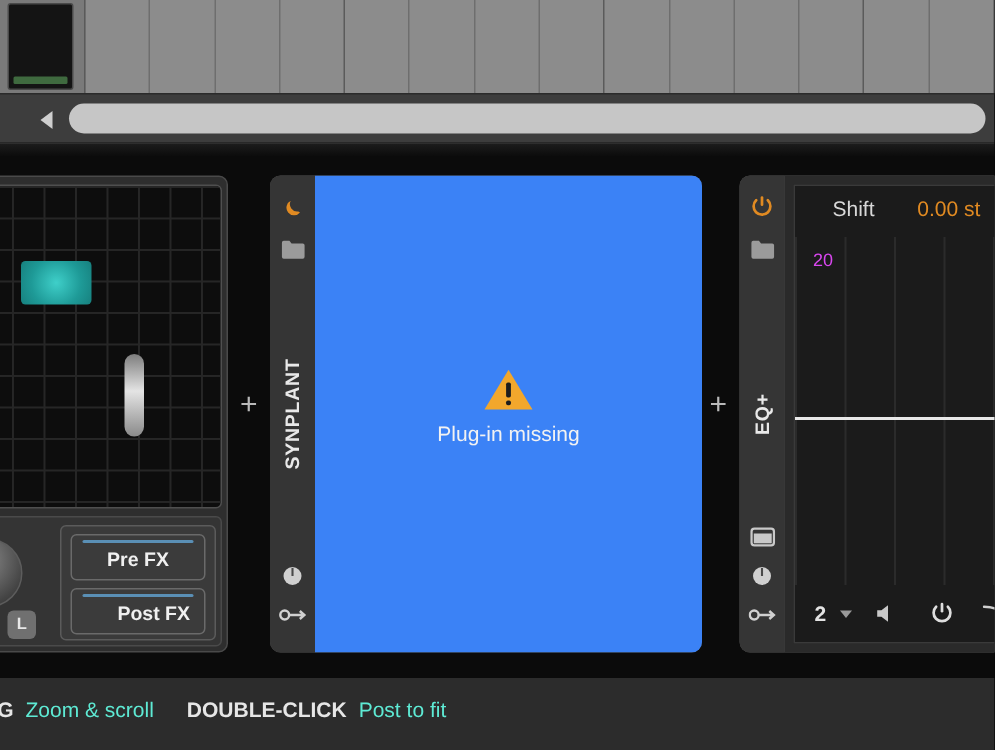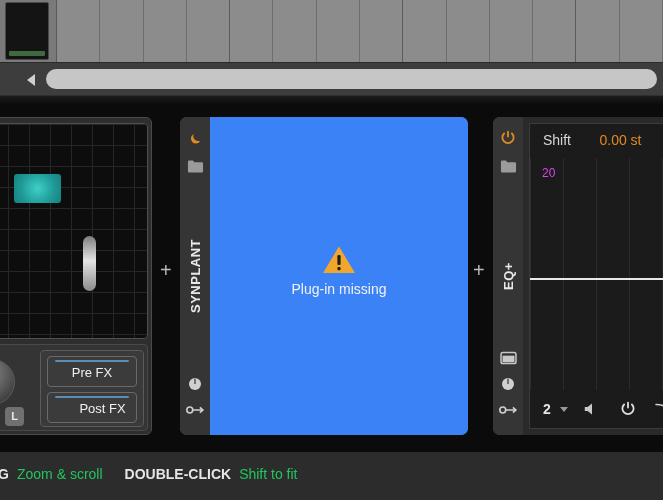--- a/index.html
+++ b/index.html
@@ -105,21 +105,21 @@
     background: #707070; border-radius: 4px; color: #e8e8e8;
     font-size: 11px; font-weight: bold; text-align: center; line-height: 19px;
   }
   .fxgroup {
     position: absolute; left: 53px; top: 5px; width: 104px; height: 77px;
     background: #3a3a3a; border: 1px solid #5b5b5b; border-radius: 4px;
   }
   .fxbtn {
     position: absolute; left: 6px; width: 90px; height: 31px;
     background: #3b3b3b; border: 1px solid #6a6a6a; border-radius: 4px;
-    color: #f0f0f0; font-size: 13px; font-weight: normal;
+    color: #f0f0f0; font-size: 13px; font-weight: bold;
     text-align: center; line-height: 32px;
   }
   .fxbtn::before {
     content: ""; position: absolute; left: 7px; right: 7px; top: 3px; height: 2px;
     background: #5a8fb5; border-radius: 1px;
   }
   .fx-pre { top: 5px; }
   .fx-post { top: 41px; padding-left: 21px; }
 
   
@@ -166,21 +166,21 @@
   #dev-eq { left: 493px; width: 250px; }
   #dev-eq .dev-body { background: #2a2a2a; padding: 6px 0 0 0; }
   .eq-screen {
     position: absolute; left: 6px; top: 6px; right: 0; bottom: 6px;
     background: #1b1b1b; border: 1px solid #3a3a3a;
   }
   .eq-head {
     position: absolute; left: 0; top: 0; right: 0; height: 34px;
     padding: 7px 0 0 13px; white-space: nowrap;
   }
-  .eq-shift-label { color: #d8d8d8; font-size: 14px; }
+  .eq-shift-label { color: #d8d8d8; font-size: 14px; margin-left: 12px; }
   .eq-shift-value { color: #e08a22; font-size: 14px; margin-left: 24px; }
   .eq-graph { position: absolute; left: 0; top: 34px; right: 0; bottom: 38px; overflow: hidden; }
   .eq-vgrid {
     position: absolute; inset: 0;
     background-image: linear-gradient(to right, #2b2b2b 1px, transparent 1px);
     background-size: 33px 100%;
   }
   .eq-axis-20 {
     position: absolute; left: 12px; top: 8px; color: #d946ef; font-size: 12px;
   }
@@ -199,21 +199,21 @@
 
   
   .statusbar {
     position: absolute; left: 0; top: 452px; width: 663px; height: 48px;
     background: #2c2c2c;
   }
   .status-row {
     position: absolute; left: -12px; top: 13px; white-space: nowrap;
   }
   .st-key { color: #e6e6e6; font-size: 14px; font-weight: bold; }
-  .st-val { color: #22c55e; font-size: 14px; }
+  .st-val { color: #5eead4; font-size: 14px; }
   .st-gap { display: inline-block; width: 22px; }
   .st-gap-sm { display: inline-block; width: 8px; }
 </style>
 </head>
 <body>
 
 <div id="app">
 
   <div class="arrange">
     <div class="arrange-gutter">
@@ -385,16 +385,16 @@
             </span>
           </div>
 
         </div>
       </div>
     </div>
 
   </div>
 
   <div class="statusbar">
-    <div class="status-row" id="status-row"><span class="st-key">AG</span><span class="st-gap-sm"></span><span class="st-val">Zoom &amp; scroll</span><span class="st-gap"></span><span class="st-key">DOUBLE-CLICK</span><span class="st-gap-sm"></span><span class="st-val">Shift to fit</span></div>
+    <div class="status-row" id="status-row"><span class="st-key">AG</span><span class="st-gap-sm"></span><span class="st-val">Zoom &amp; scroll</span><span class="st-gap"></span><span class="st-key">DOUBLE-CLICK</span><span class="st-gap-sm"></span><span class="st-val">Post to fit</span></div>
   </div>
 
 </div>
 
 </body></html>

